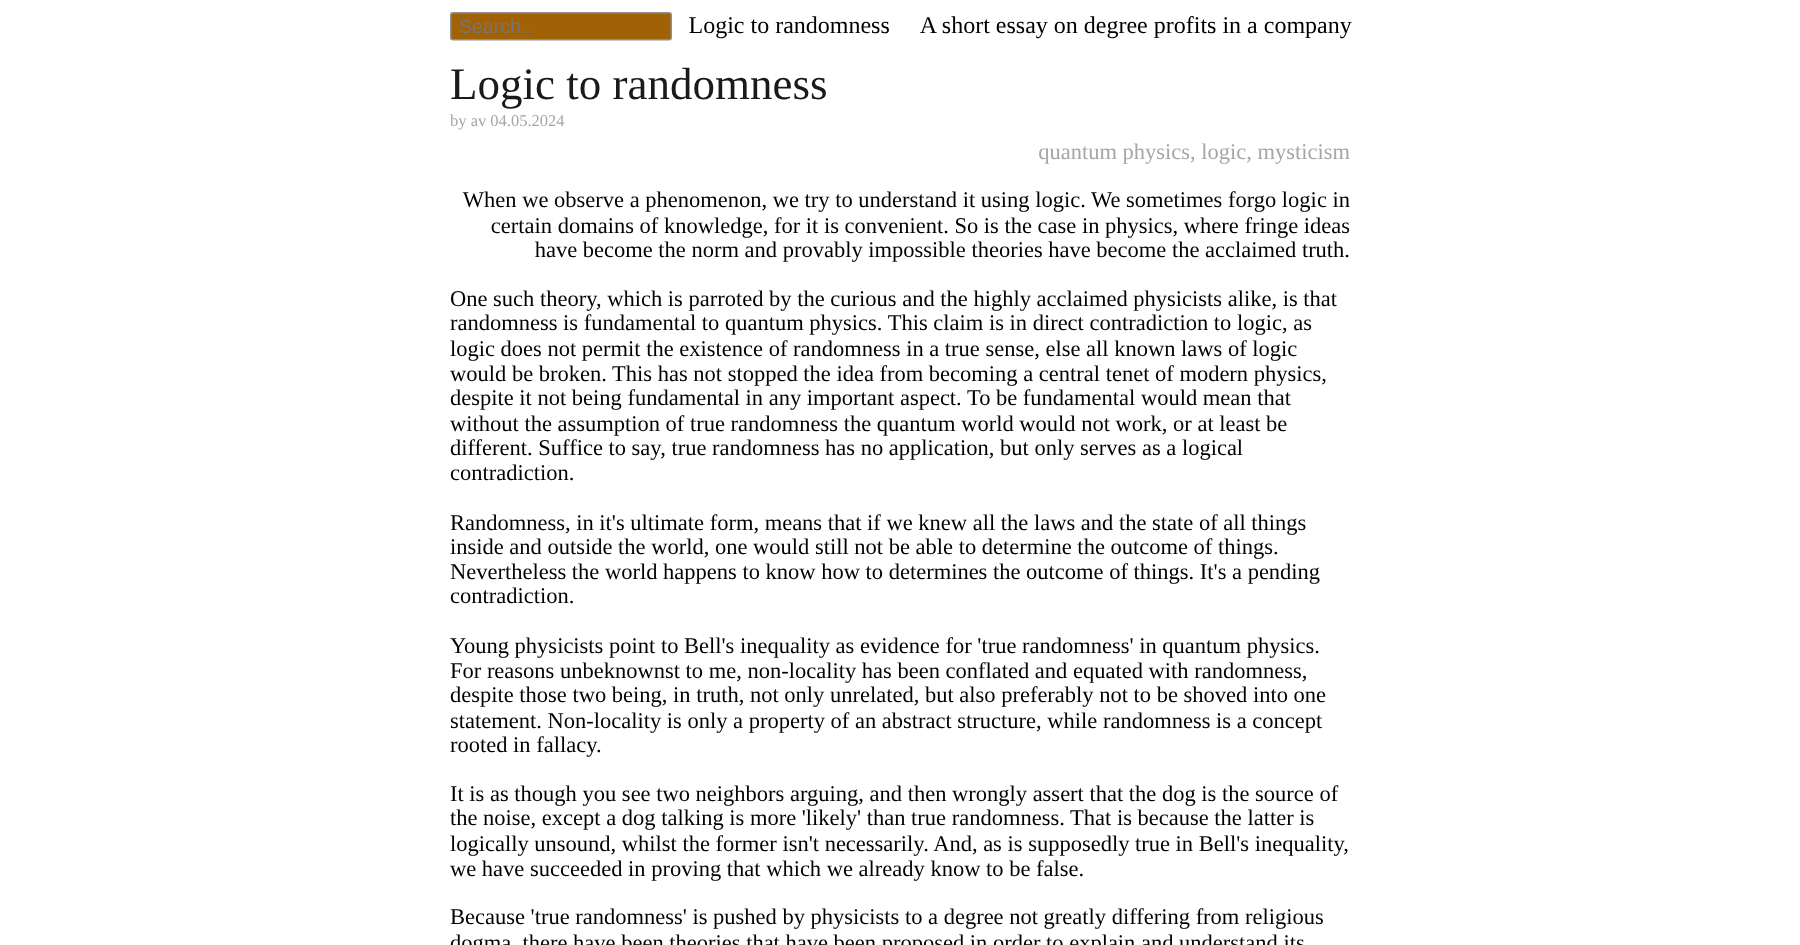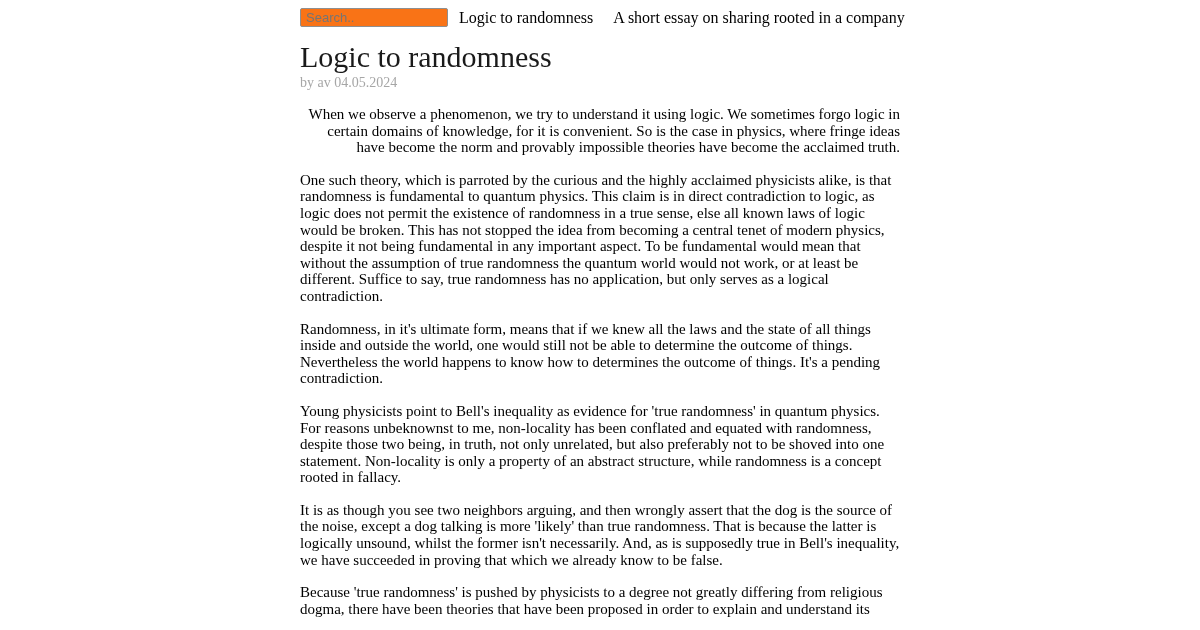--- a/index.html
+++ b/index.html
@@ -22,21 +22,21 @@
   .topbar {
     display: flex;
     align-items: center;
   }
   .search {
     width: 148px;
     height: 19px;
     box-sizing: border-box;
     border: 1px solid #8f8f8f;
     border-radius: 2px;
-    background: #f97316;
+    background: #a16207;
     font-family: "Liberation Sans", sans-serif;
     font-size: 13px;
     padding: 1px 5px;
     color: #000000;
     margin-right: 11px;
     outline: none;
   }
   .search::placeholder {
     color: #757575;
     opacity: 1;
@@ -52,21 +52,21 @@
   }
   h1.title {
     font-size: 30px;
     font-weight: normal;
     margin: 13px 0 0 0;
     line-height: 1.1;
     color: #1a1a1a;
   }
   .byline {
     color: #a6a6a6;
-    font-size: 14px;
+    font-size: 11px;
     margin-top: 2px;
   }
   .tags {
     color: #a6a6a6;
     font-size: 15px;
     text-align: right;
     margin-top: 7px;
   }
   .body-text p {
     font-size: 15px;
@@ -80,26 +80,27 @@
   }
 </style>
 </head>
 <body>
 
 <div class="page">
 
   <header class="topbar">
     <input type="text" class="search" placeholder="Search.." style="">
     <a class="navlink">Logic to randomness</a>
-    <a class="navlink">A short essay on sharing rooted in a company</a>
+    <a class="navlink">A short essay on degree profits in a company</a>
   </header>
 
   <main class="article">
     <h1 class="title">Logic to randomness</h1>
     <div class="byline">by av 04.05.2024</div>
+    <div class="tags">quantum physics, logic, mysticism</div>
 
     <div class="body-text">
       <p>When we observe a phenomenon, we try to understand it using logic. We sometimes forgo logic in certain domains of knowledge, for it is convenient. So is the case in physics, where fringe ideas have become the norm and provably impossible theories have become the acclaimed truth.</p>
       <p>One such theory, which is parroted by the curious and the highly acclaimed physicists alike, is that randomness is fundamental to quantum physics. This claim is in direct contradiction to logic, as logic does not permit the existence of randomness in a true sense, else all known laws of logic would be broken. This has not stopped the idea from becoming a central tenet of modern physics, despite it not being fundamental in any important aspect. To be fundamental would mean that without the assumption of true randomness the quantum world would not work, or at least be different. Suffice to say, true randomness has no application, but only serves as a logical contradiction.</p>
       <p>Randomness, in it's ultimate form, means that if we knew all the laws and the state of all things inside and outside the world, one would still not be able to determine the outcome of things. Nevertheless the world happens to know how to determines the outcome of things. It's a pending contradiction.</p>
       <p>Young physicists point to Bell's inequality as evidence for 'true randomness' in quantum physics. For reasons unbeknownst to me, non-locality has been conflated and equated with randomness, despite those two being, in truth, not only unrelated, but also preferably not to be shoved into one statement. Non-locality is only a property of an abstract structure, while randomness is a concept rooted in fallacy.</p>
       <p>It is as though you see two neighbors arguing, and then wrongly assert that the dog is the source of the noise, except a dog talking is more 'likely' than true randomness. That is because the latter is logically unsound, whilst the former isn't necessarily. And, as is supposedly true in Bell's inequality, we have succeeded in proving that which we already know to be false.</p>
       <p>Because 'true randomness' is pushed by physicists to a degree not greatly differing from religious dogma, there have been theories that have been proposed in order to explain and understand its</p>
     </div>
   </main>

